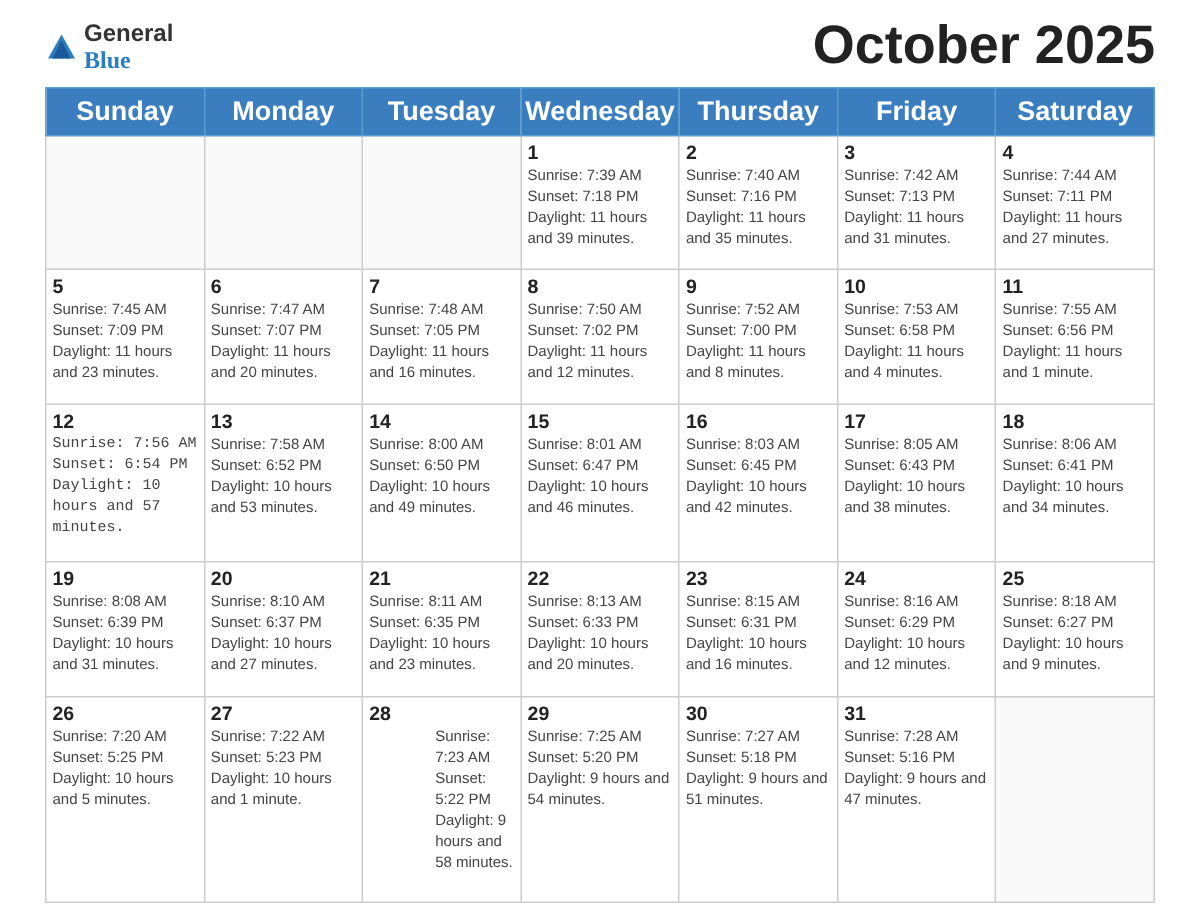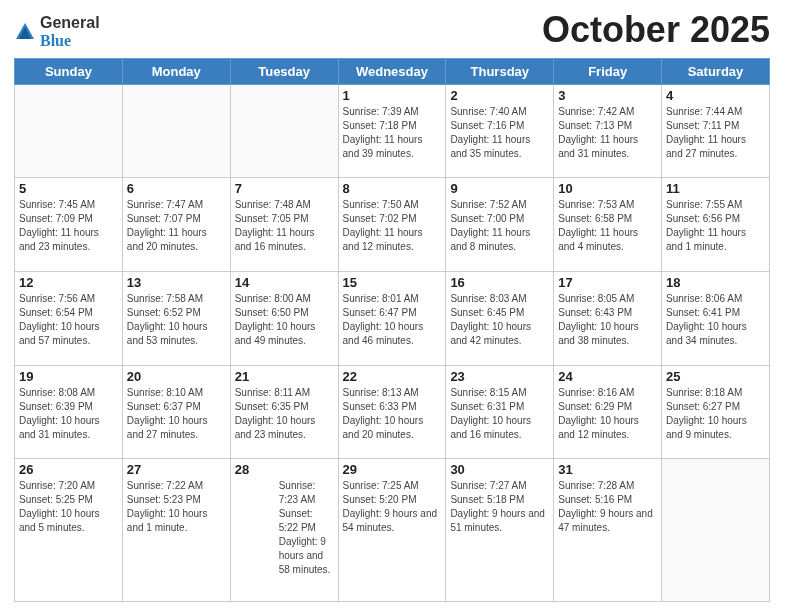--- a/index.html
+++ b/index.html
@@ -6,21 +6,21 @@
     body {
       font-family: Arial, sans-serif;
       background: #fff;
       width: 792px;
       height: 612px;
       overflow: hidden;
     }
     .container {
       width: 784px;
       height: 612px;
-      padding: 10px 14px 10px 14px;
+      padding: 10px 14px 10px 30px;
       display: flex;
       flex-direction: column;
     }
     .header {
       display: flex;
       justify-content: space-between;
       align-items: flex-start;
       margin-bottom: 8px;
     }
     .logo {
@@ -67,21 +67,21 @@
     .calendar {
       flex: 1;
       border: 1px solid #ccc;
       border-collapse: collapse;
       width: 100%;
       table-layout: fixed;
     }
     .calendar th {
       background: #3a7ebf;
       color: #fff;
-      font-size: 13px;
+      font-size: 18px;
       font-weight: bold;
       text-align: center;
       padding: 5px 2px;
       border: 1px solid #5a9ed0;
     }
     .calendar td {
       border: 1px solid #ccc;
       vertical-align: top;
       padding: 3px 4px;
       font-size: 10.5px;
@@ -209,21 +209,21 @@
           <td>
             <span class="day-number">11</span>
             <div class="day-info" style="white-space: pre-line;">Sunrise: 7:55 AM
 Sunset: 6:56 PM
 Daylight: 11 hours and 1 minute.</div>
           </td>
         </tr>
         <tr>
           <td>
             <span class="day-number">12</span>
-            <div class="day-info" style="white-space: pre-line;">Sunrise: 7:56 AM
+            <div class="day-info" style="white-space: pre-line; font-family: Liberation Mono, monospace;">Sunrise: 7:56 AM
 Sunset: 6:54 PM
 Daylight: 10 hours and 57 minutes.</div>
           </td>
           <td>
             <span class="day-number">13</span>
             <div class="day-info" style="white-space: pre-line;">Sunrise: 7:58 AM
 Sunset: 6:52 PM
 Daylight: 10 hours and 53 minutes.</div>
           </td>
           <td>

